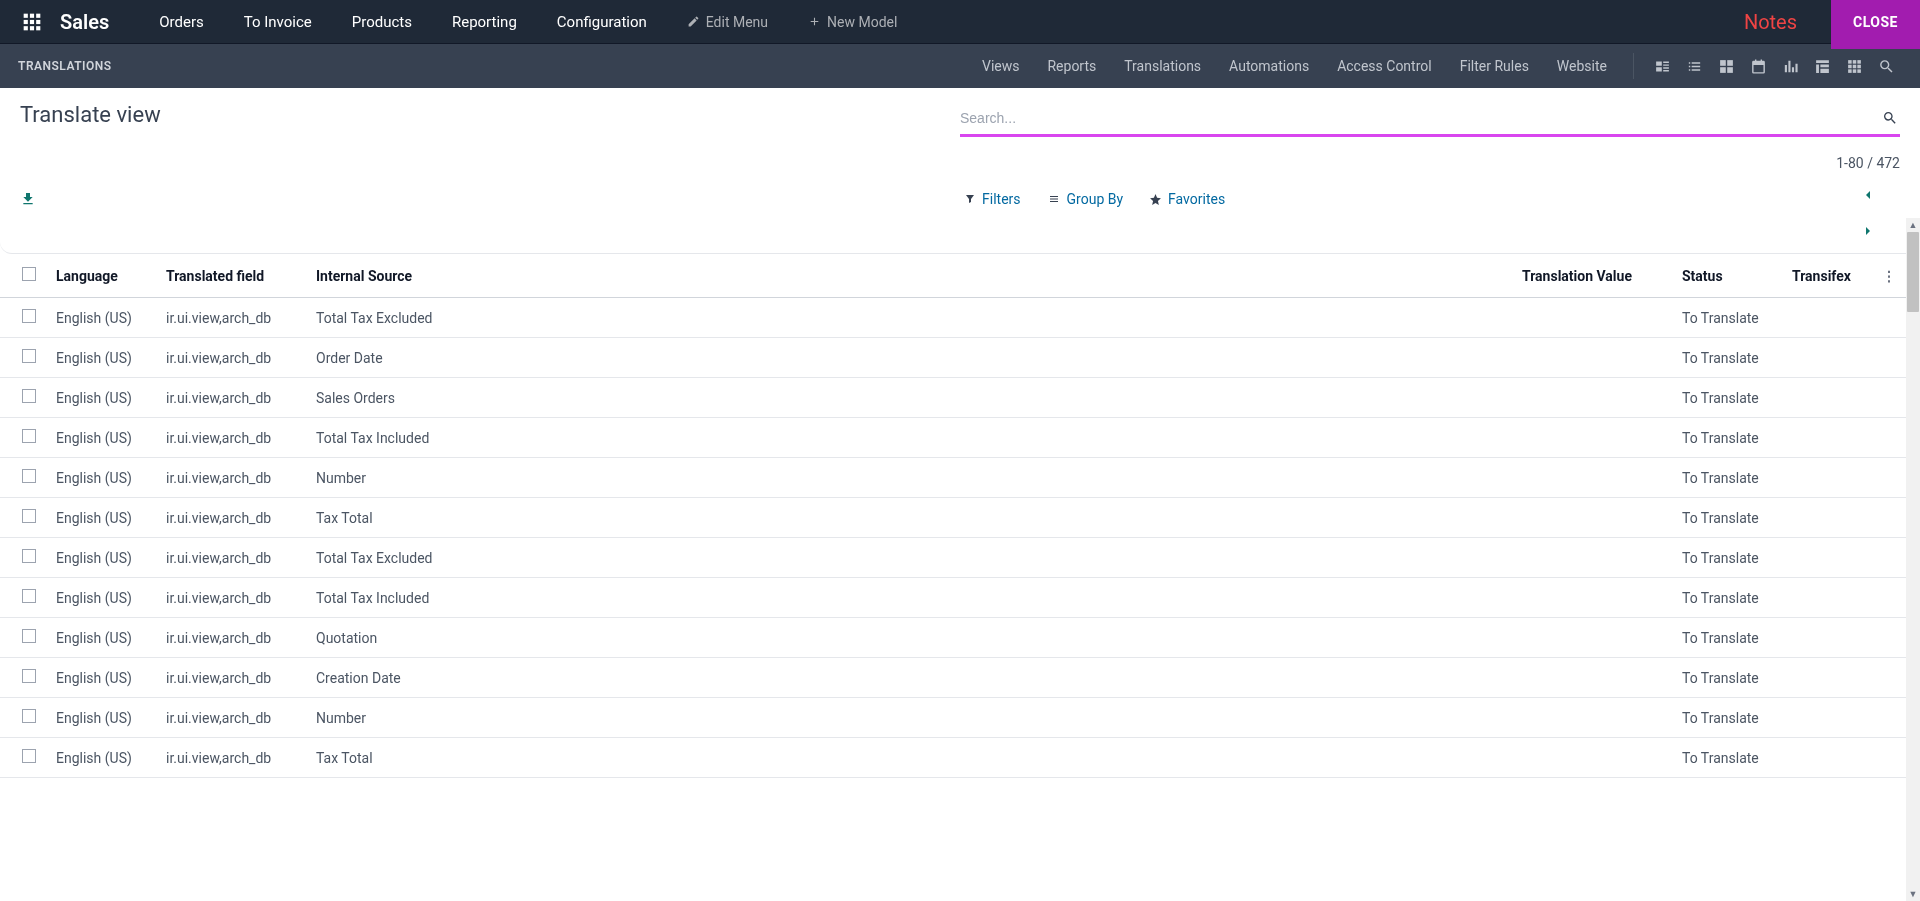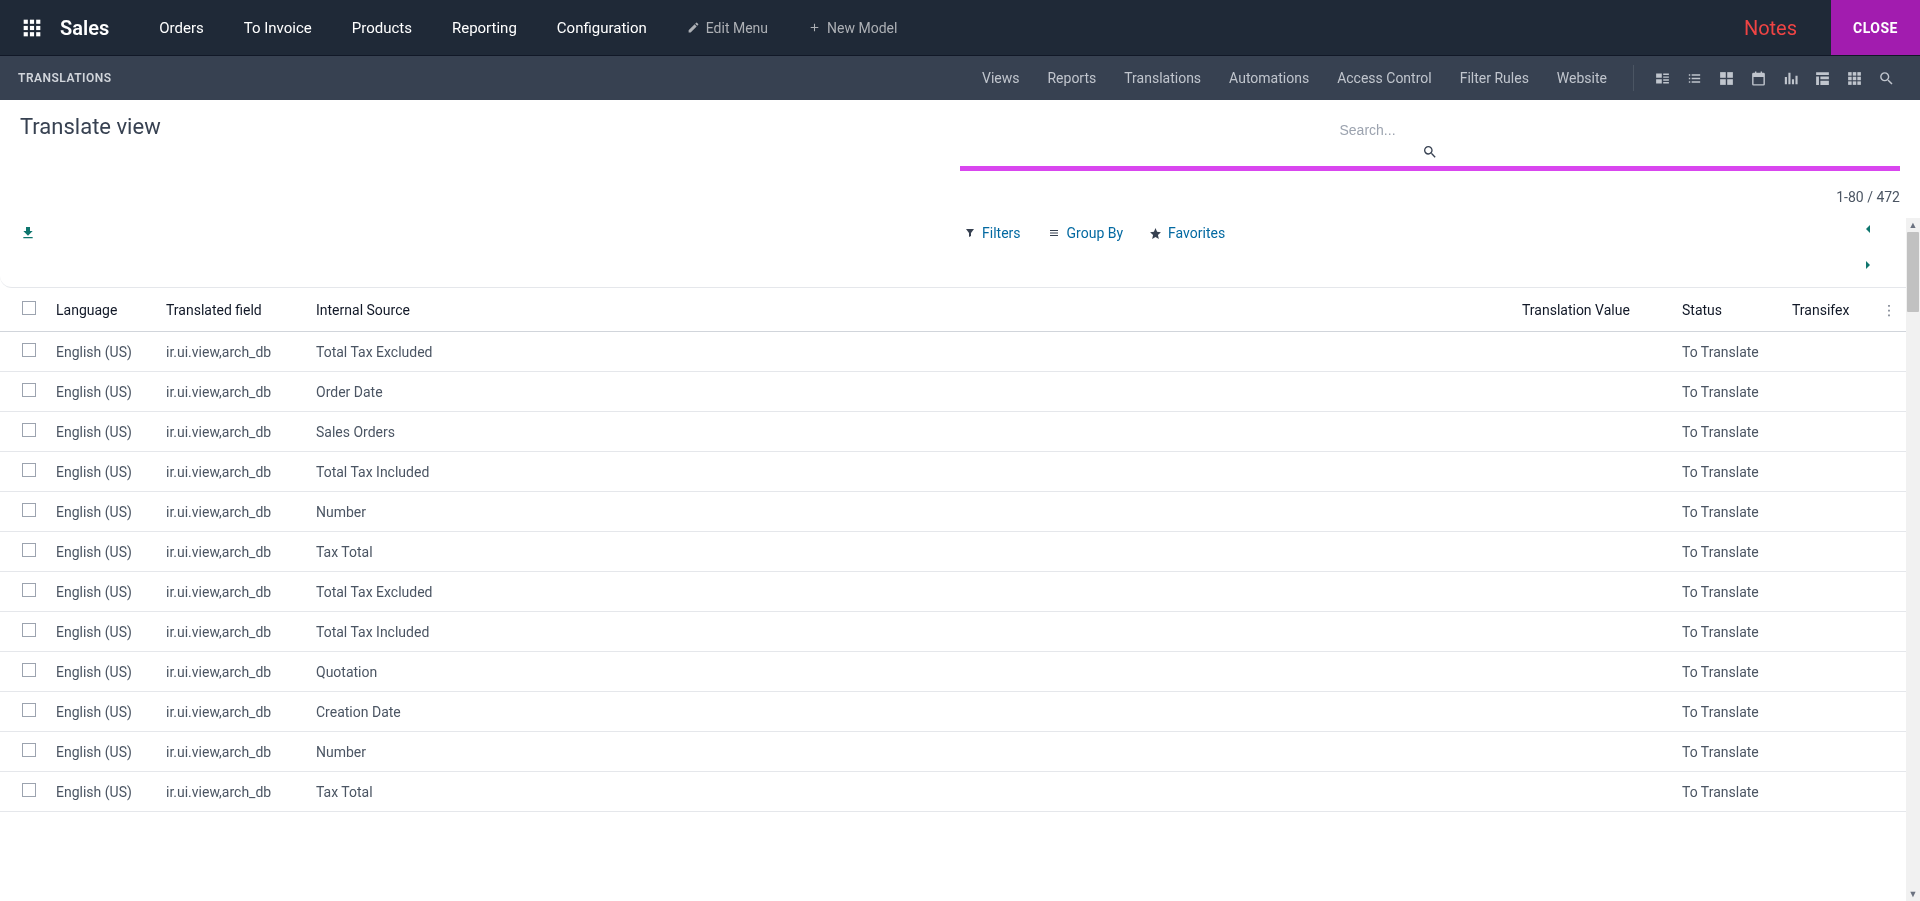--- a/index.html
+++ b/index.html
@@ -1,19 +1,19 @@
 <!DOCTYPE html>
 <html><head>
 <meta charset="utf-8">
 <style>
   * { box-sizing: border-box; margin: 0; padding: 0; }
   body { font-family: -apple-system, BlinkMacSystemFont, "Segoe UI", Roboto, "Helvetica Neue", Arial, sans-serif; font-size: 14px; color: #374151; background: #fff; overflow-x: hidden; }
 
   
-  .navbar { background: #1f2937; color: #e5e7eb; height: 55px; display: flex; align-items: center; padding: 0 18px; }
+  .navbar { background: #1f2937; color: #e5e7eb; height: 43px; display: flex; align-items: center; padding: 0 18px; }
   .apps-btn { display: flex; align-items: center; justify-content: center; width: 28px; height: 28px; margin-right: 14px; cursor: pointer; }
   .apps-btn svg { fill: #fff; }
   .app-name { color: #fff; font-size: 20px; font-weight: 600; margin-right: 30px; }
   .nav-menu { display: flex; gap: 0; }
   .nav-item { color: #fff; font-size: 15px; padding: 16px 20px; cursor: pointer; }
   .dev-item { color: #adb0b5; font-size: 14px; padding: 16px 20px; cursor: pointer; display: flex; align-items: center; gap: 6px; }
   .nav-spacer { flex: 1; }
   .notes-btn { color: #ef4444; font-size: 20px; padding: 16px 20px; cursor: pointer; }
   .close-btn { background: #a21caf; color: #fff; font-weight: 700; font-size: 14px; letter-spacing: 0.5px; padding: 0 22px; height: 55px; display: flex; align-items: center; cursor: pointer; margin-left: 14px; margin-right: -18px; }
 
@@ -23,36 +23,36 @@
   .sub-spacer { flex: 1; }
   .sub-item { color: #c0c5cd; font-size: 14px; padding: 12px 14px; cursor: pointer; }
   .sub-divider { width: 1px; height: 26px; background: #4b5563; margin: 0 12px; }
   .sub-icon { width: 20px; height: 20px; display: flex; align-items: center; justify-content: center; margin: 0 6px; cursor: pointer; }
   .sub-icon svg { fill: #c0c5cd; }
 
   
   .control-panel { padding: 14px 20px 10px 20px; border-bottom: 1px solid #e5e7eb; border-radius: 12px; }
   .cp-row1 { display: flex; align-items: flex-start; }
   .page-title { font-size: 22px; font-weight: 400; color: #374151; }
-  .search-wrap { margin-left: auto; width: 50%; display: flex; align-items: center; border-bottom: 5px solid #d946ef; padding: 4px 0; flex-direction: column; }
+  .search-wrap { margin-left: auto; width: 50%; display: flex; align-items: center; border-bottom: 3px solid #d946ef; padding: 4px 0; }
   .search-input { flex: 1; border: none; outline: none; font-size: 14px; padding: 4px 0; }
   .search-input::placeholder { color: #9ca3af; }
   .search-go { width: 20px; height: 20px; display: flex; align-items: center; justify-content: center; cursor: pointer; }
   .cp-row2 { display: flex; align-items: center; margin-top: 18px; }
   .dl-btn { color: #0f766e; cursor: pointer; margin-right: 20px; }
   .opt-row { margin-left: auto; display: flex; align-items: center; gap: 18px; width: 50%; }
   .opt-btn { display: flex; align-items: center; gap: 6px; font-size: 14px; color: #0369a1; cursor: pointer; padding: 6px 4px; }
   .opt-spacer { flex: 1; }
   .pager { display: flex; align-items: center; gap: 12px; color: #4b5563; font-size: 14px; flex-direction: column; }
   .pager-btn { width: 24px; height: 24px; display: flex; align-items: center; justify-content: center; color: #0f766e; cursor: pointer; }
 
   
   .table-scroll { overflow-y: auto; height: calc(901px - 55px - 45px - 110px); }
   table.list { width: calc(100% - 14px); border-collapse: collapse; }
-  table.list thead th { text-align: left; font-size: 14px; font-weight: 400; color: #111827; padding: 13px 10px; border-bottom: 1px solid #d1d5db; background: #fff; position: sticky; top: 0; }
+  table.list thead th { text-align: left; font-size: 14px; font-weight: 700; color: #111827; padding: 13px 10px; border-bottom: 1px solid #d1d5db; background: #fff; position: sticky; top: 0; }
   table.list thead th:first-child { padding-left: 22px; width: 44px; }
   table.list tbody td { font-size: 14px; color: #4b5563; padding: 11px 10px; border-bottom: 1px solid #e5e7eb; }
   table.list tbody td:first-child { padding-left: 22px; }
   .chk { width: 14px; height: 14px; border: 1px solid #9ca3af; background: #fff; display: inline-block; }
   .col-lang { width: 110px; }
   .col-field { width: 150px; }
   .col-source { }
   .col-value { width: 160px; }
   .col-status { width: 110px; }
   .col-transifex { width: 90px; }

